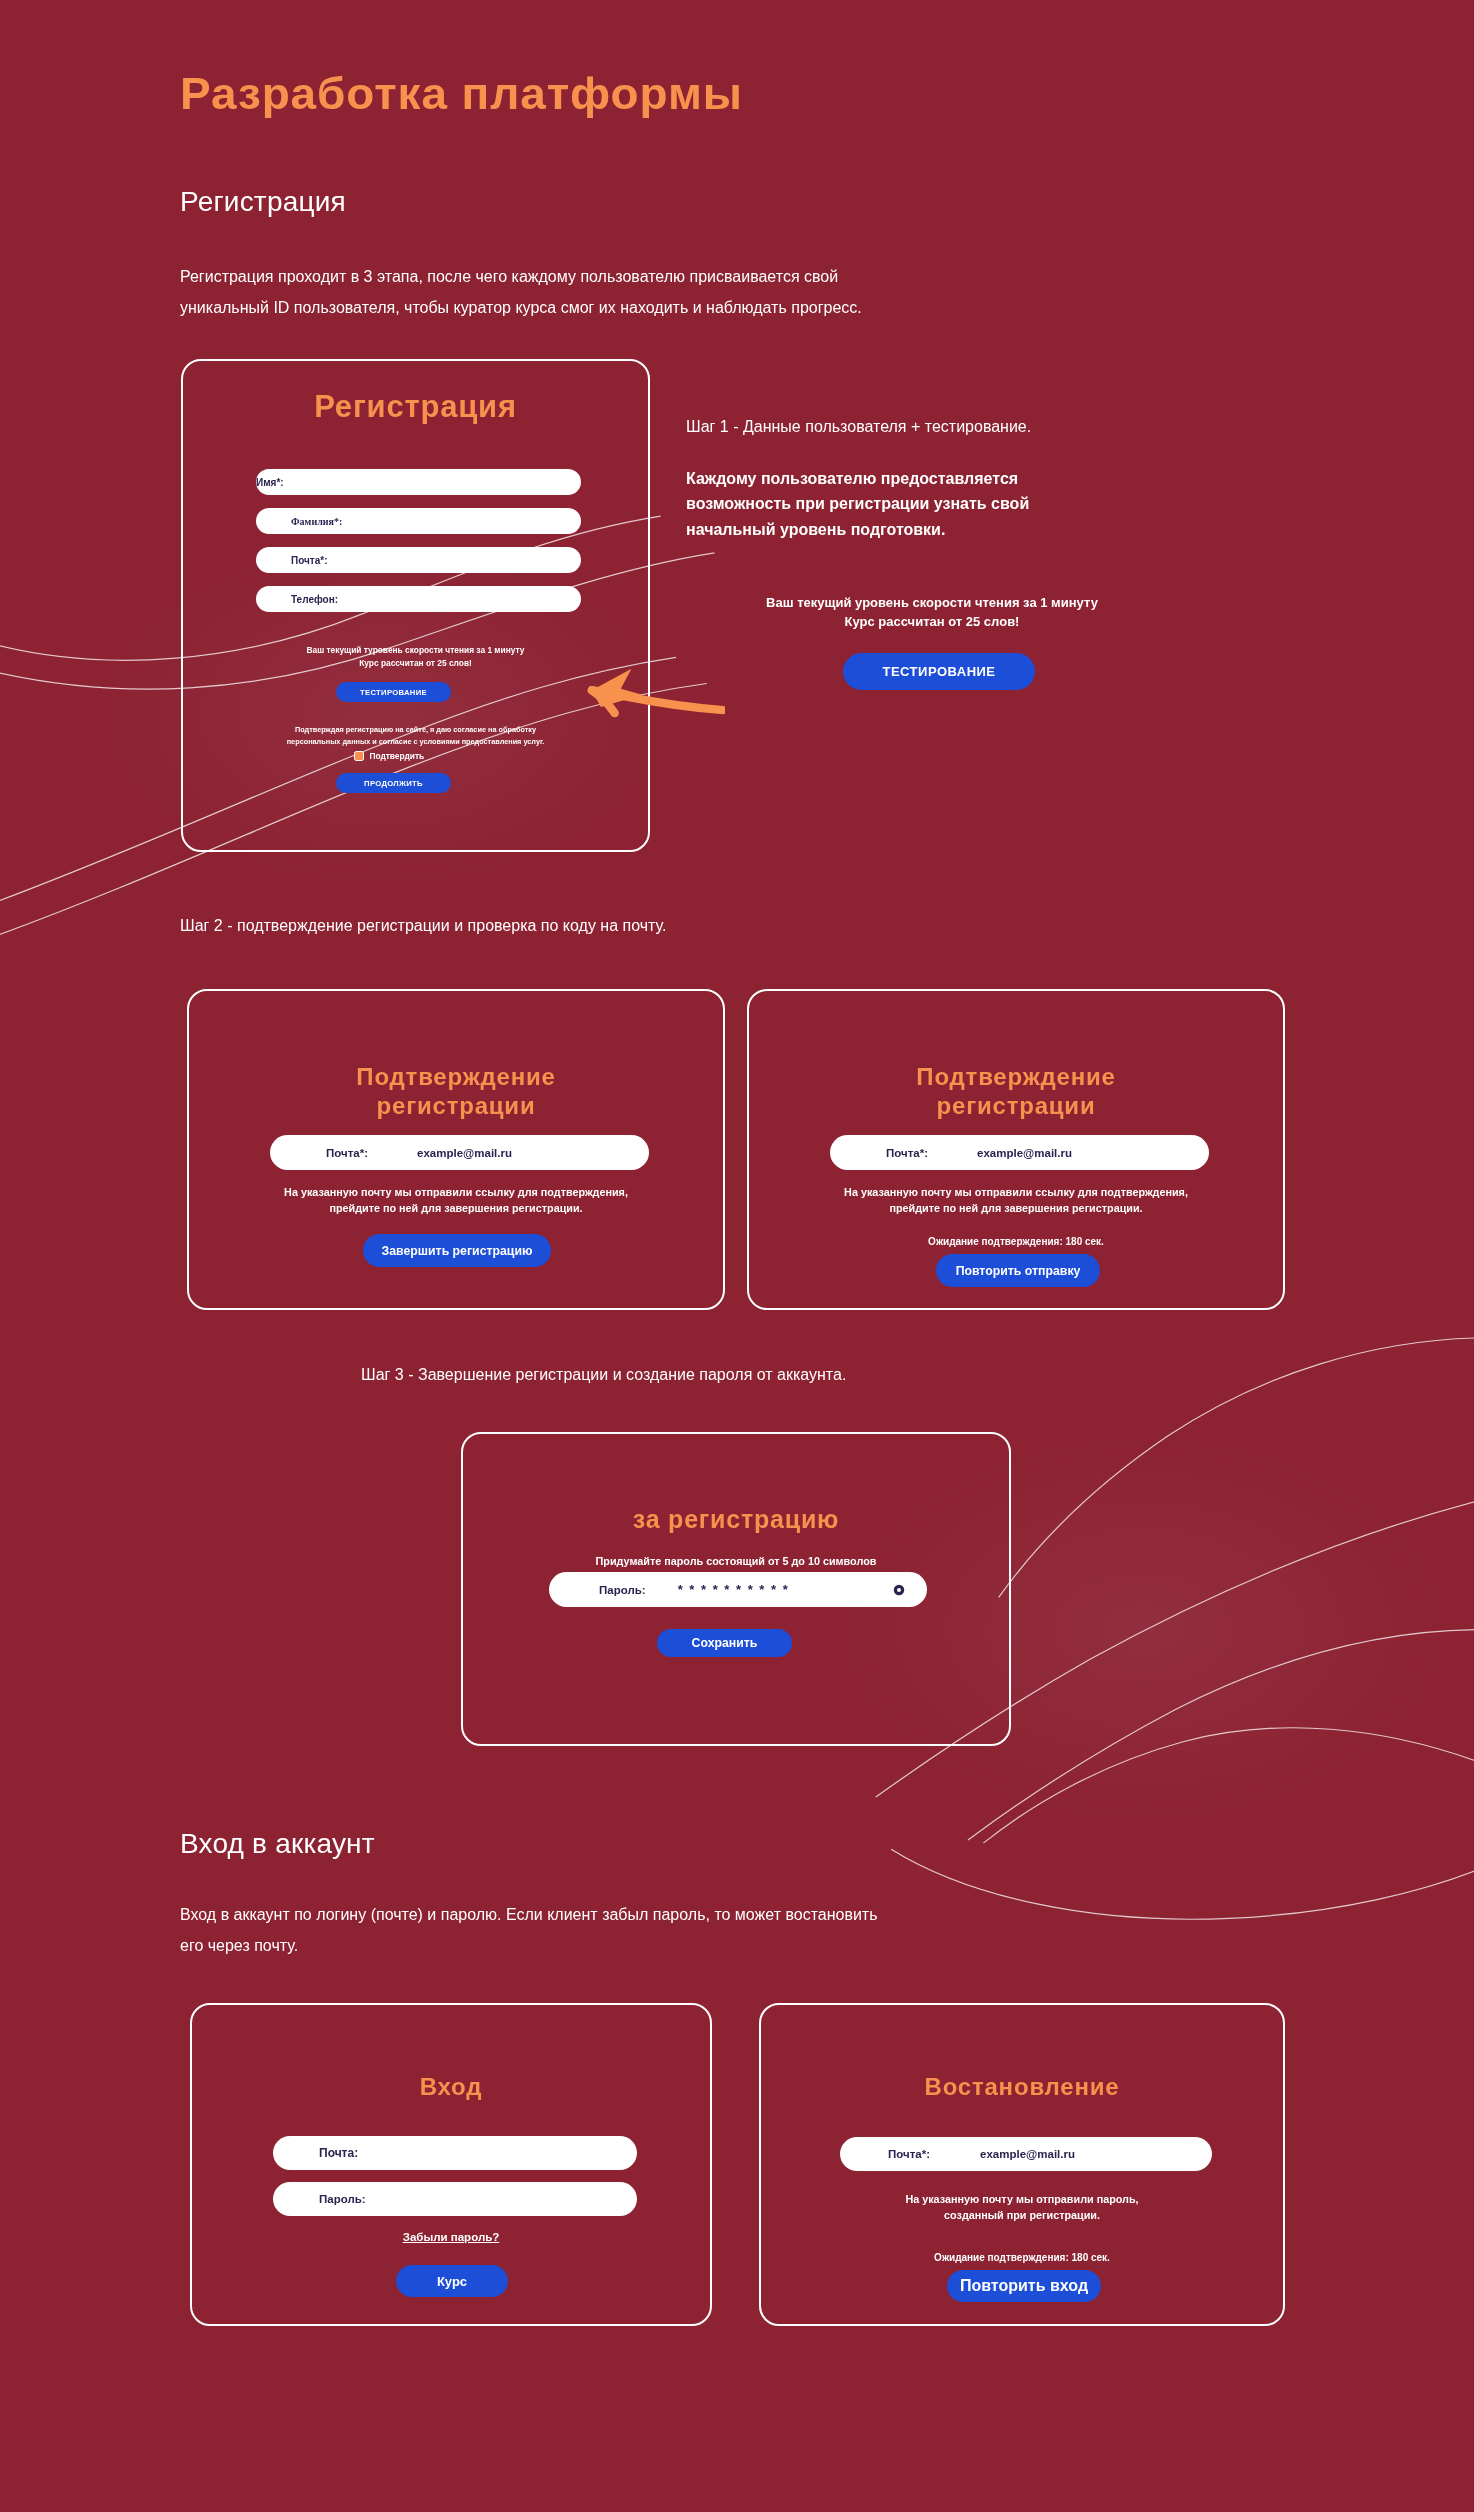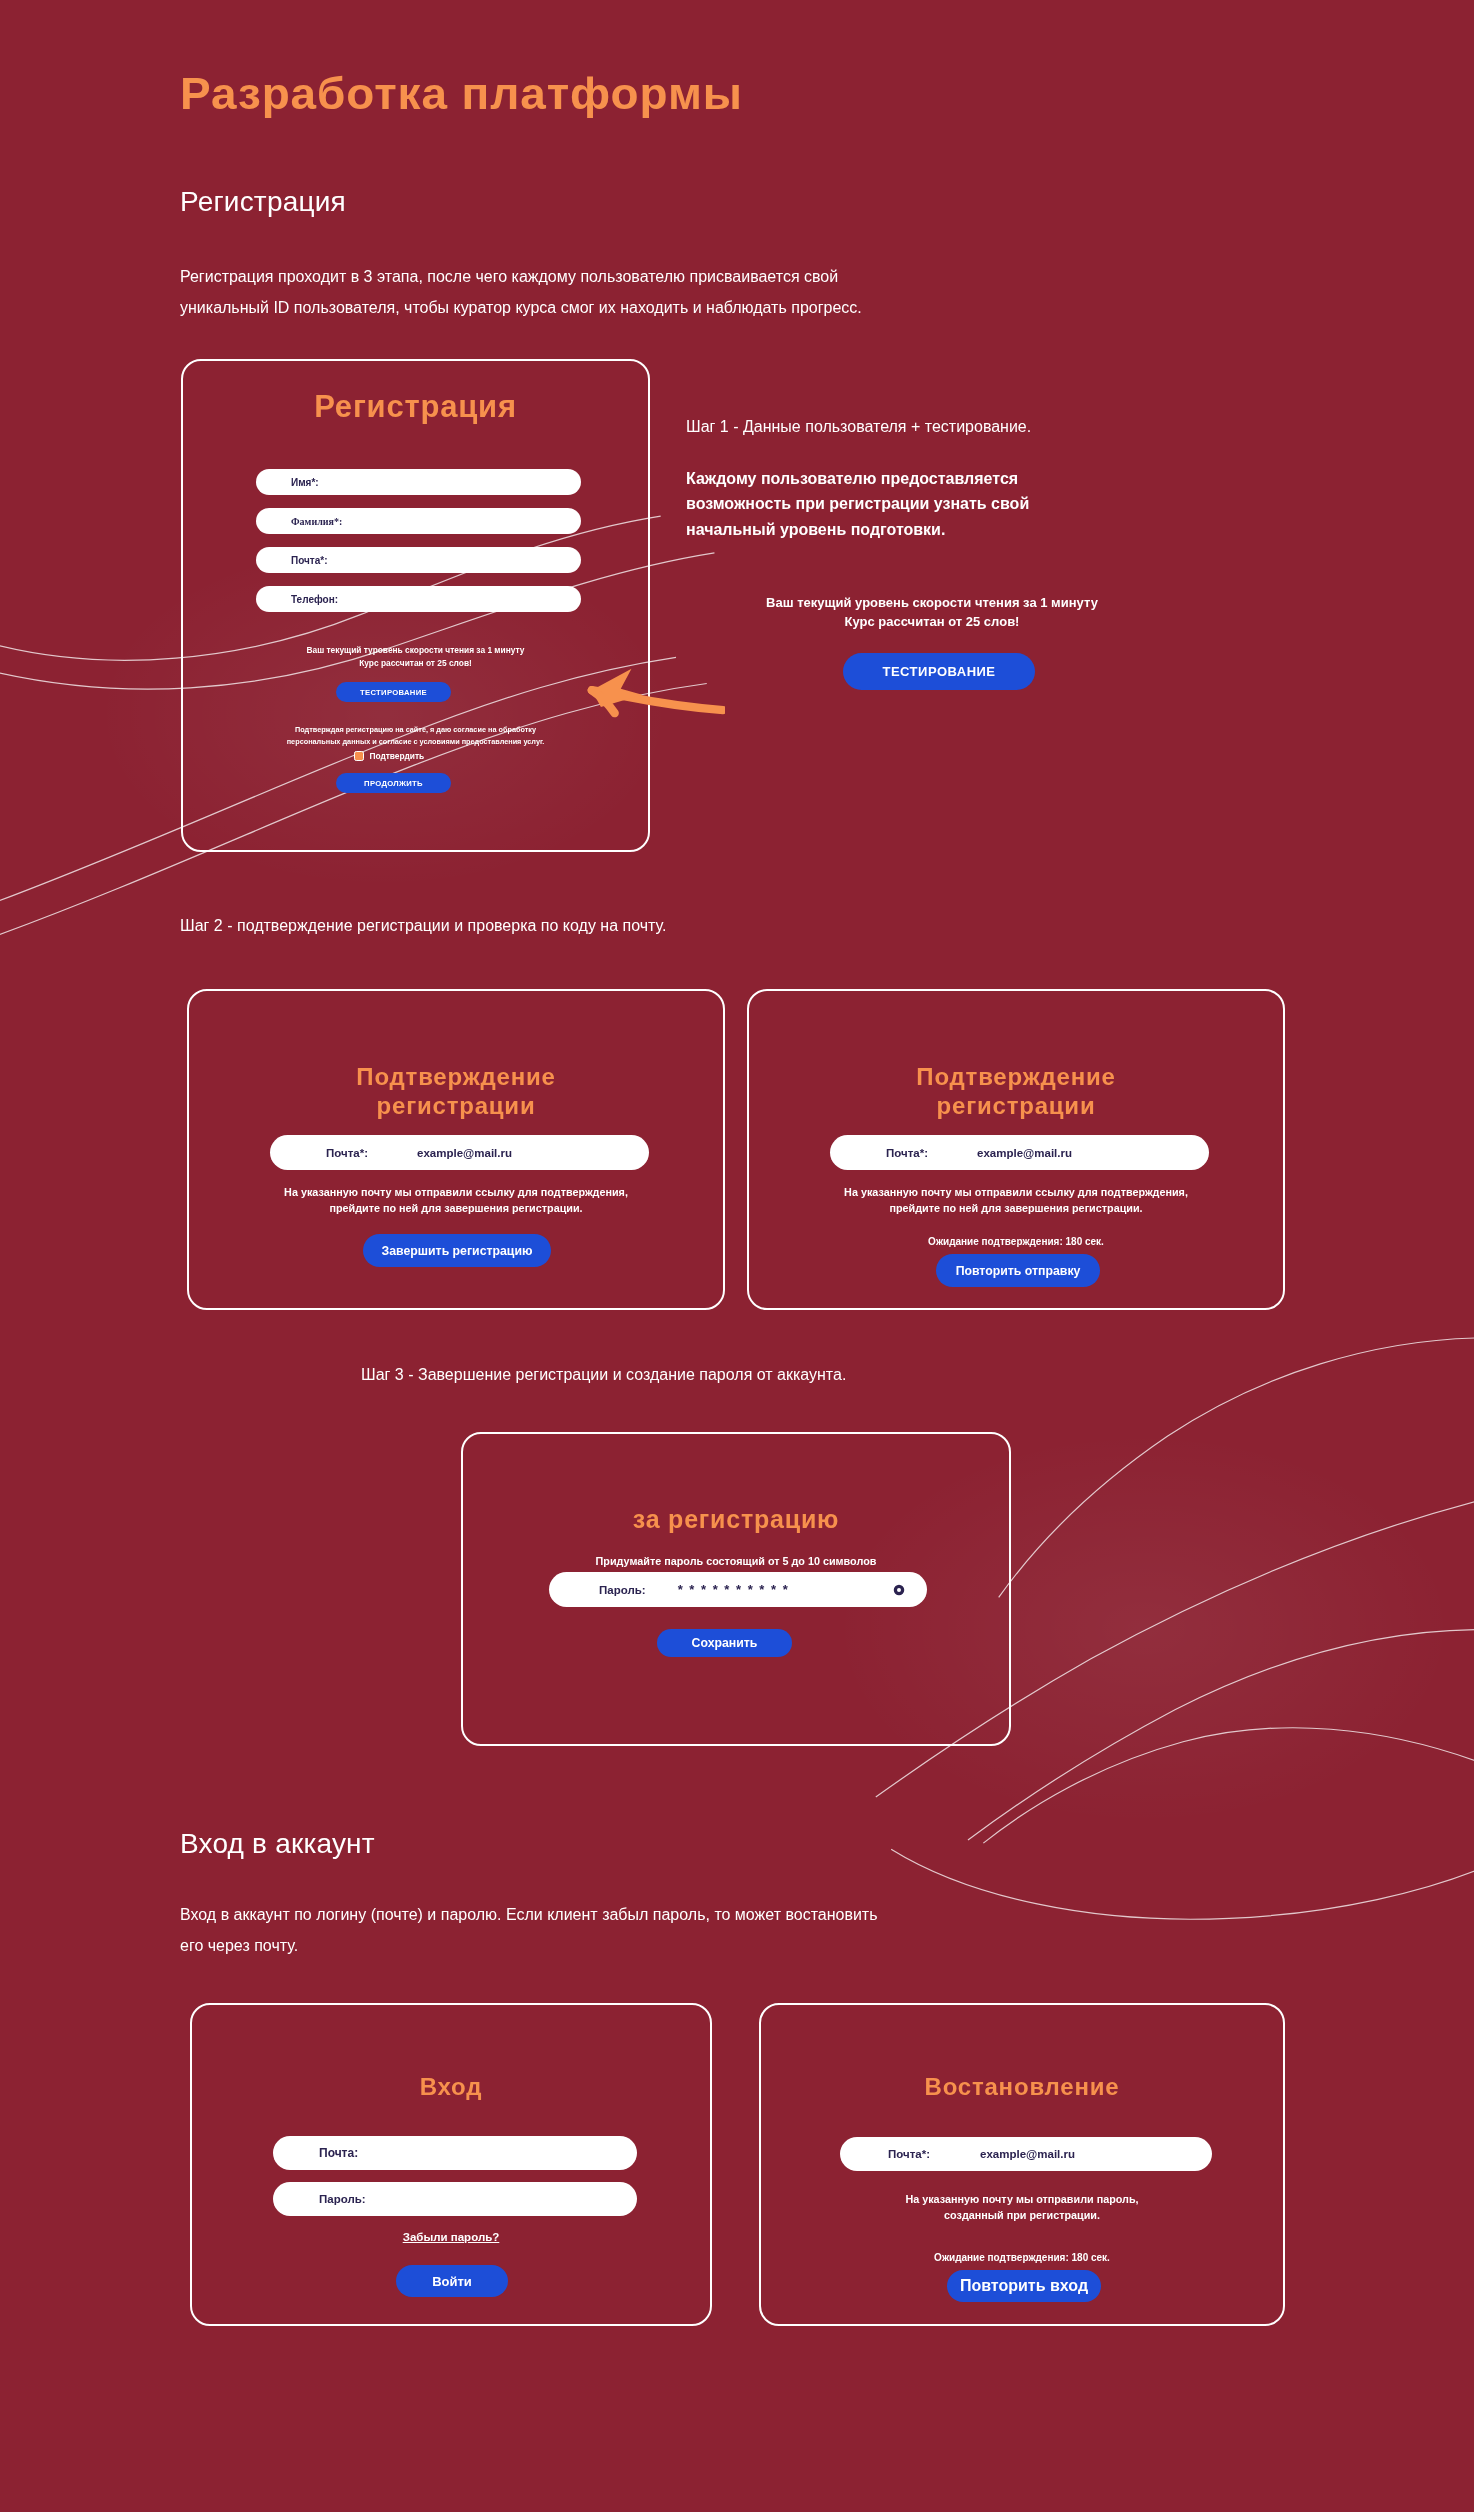--- a/index.html
+++ b/index.html
@@ -126,21 +126,21 @@
 
     <div class="section-h" style="top:186px;">Регистрация</div>
     <div class="section-p" style="top:265px;">Регистрация проходит в 3 этапа, после чего каждому пользователю присваивается свой</div>
     <div class="section-p" style="top:296px;">уникальный ID пользователя, чтобы куратор курса смог их находить и наблюдать прогресс.</div>
 
     <div class="card" style="left:181px;top:359px;width:469px;height:493px;">
 
       <div class="card-title" style="top:28px;font-size:31px;">Регистрация</div>
 
       <div class="field" style="left:73px;top:108px;width:325px;height:26px;">
-        <span class="field-label" style="margin-left:35px;font-size:10px;">Имя*:</span>
+        <span class="field-label" style="font-size:10px;">Имя*:</span>
       </div>
 
       <div class="field" style="left:73px;top:147px;width:325px;height:26px;font-family:Liberation Serif, serif;">
         <span class="field-label" style="margin-left:35px;font-size:10px;">Фамилия*:</span>
       </div>
 
       <div class="field" style="left:73px;top:186px;width:325px;height:26px;">
         <span class="field-label" style="margin-left:35px;font-size:10px;">Почта*:</span>
       </div>
 
@@ -250,21 +250,21 @@
       <div class="field" style="left:81px;top:131px;width:364px;height:34px;">
         <span class="field-label" style="margin-left:46px;font-size:12px;">Почта:</span>
       </div>
 
       <div class="field" style="left:81px;top:177px;width:364px;height:34px;">
         <span class="field-label" style="margin-left:46px;font-size:11.5px;">Пароль:</span>
       </div>
 
       <a class="link-forgot" style="top:226px;" href="#">Забыли пароль?</a>
 
-      <button class="btn" style="left:204px;top:260px;width:112px;height:32px;font-size:13px;">Войти</button>
+      <button class="btn" style="left:204px;top:260px;width:112px;height:32px;font-size:13px;">Курс</button>
     </div>
 
     <div class="card" style="left:759px;top:2003px;width:526px;height:323px;">
       <div class="card-title" style="top:68px;font-size:24px;">Востановление</div>
 
       <div class="field" style="left:79px;top:132px;width:372px;height:34px;">
         <span class="field-label" style="margin-left:48px;font-size:11.5px;">Почта*:</span>
         <span class="field-value" style="margin-left:50px;font-size:11.5px;">example@mail.ru</span>
       </div>
 

